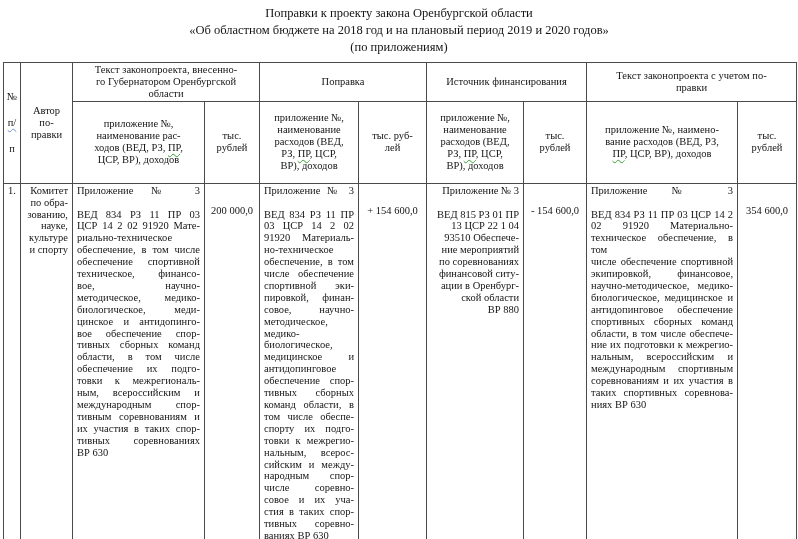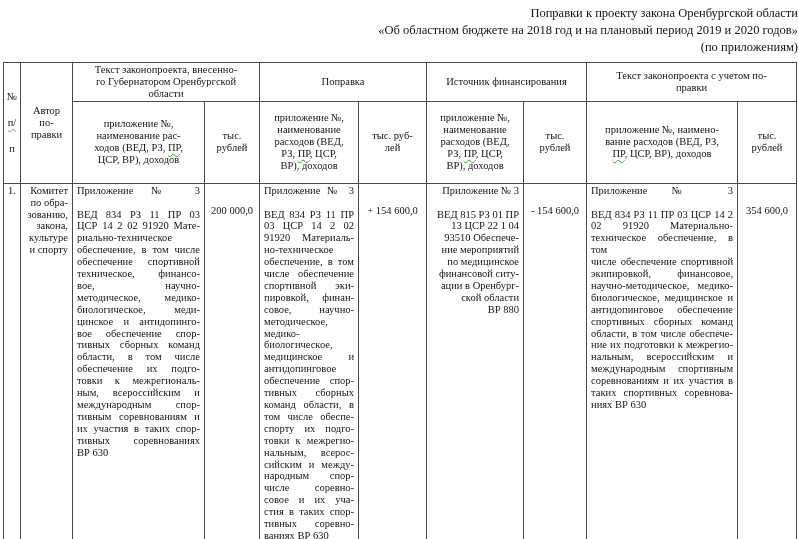--- a/index.html
+++ b/index.html
@@ -1,19 +1,19 @@
 <!DOCTYPE html>
 <html><head>
 <meta charset="utf-8">
 <style>
   * { box-sizing: border-box; margin: 0; padding: 0; }
   html, body { width: 798px; height: 539px; background: #ffffff; }
   body { font-family: "Liberation Serif", "DejaVu Serif", serif; color: #151515; }
   .page { position: relative; width: 798px; height: 539px; overflow: hidden; background: #fff; }
-  .title { position: absolute; top: 5px; left: 0; width: 798px; text-align: right;
+  .title { position: absolute; top: 5px; left: 0; width: 798px; text-align: center;
            font-size: 12.5px; line-height: 17px; }
   table.doc { position: absolute; left: 3px; top: 62px; width: 793px;
               border-collapse: collapse; table-layout: fixed; }
   td { border: 1px solid #4a4a4a; vertical-align: top; font-size: 10.5px;
        line-height: 11.9px; padding: 1px 4px; overflow: hidden; }
   td.hc { text-align: center; vertical-align: middle; padding: 1px 2px; }
   .ln { min-height: 11.9px; }
   .ln.blank { height: 8px; line-height: 8px; font-size: 6px; }
   .jus .ln { text-align: justify; text-align-last: justify; }
   .jus .ln:last-child { text-align-last: left; }
@@ -116,21 +116,21 @@
             <div class="ln">тыс.</div>
             <div class="ln">рублей</div>
           </td>
     </tr>
     <tr style="height:355px">
       <td class="numcell">1.</td>
       <td class="left">
             <div class="ln">Комитет</div>
             <div class="ln">по обра-</div>
             <div class="ln">зованию,</div>
-            <div class="ln">закона,</div>
+            <div class="ln">науке,</div>
             <div class="ln">культуре</div>
             <div class="ln">и спорту</div>
           </td>
       <td class="jus">
             <div class="ln">Приложение № 3</div>
             <div class="ln blank">&nbsp;</div>
             <div class="ln">ВЕД 834 РЗ 11 ПР 03</div>
             <div class="ln">ЦСР 14 2 02 91920 Мате-</div>
             <div class="ln">риально-техническое</div>
             <div class="ln">обеспечение, в том числе</div>
@@ -186,21 +186,21 @@
             <div class="ln">ваниях ВР 630</div>
           </td>
       <td class="amt">+ 154 600,0</td>
       <td class="left">
             <div class="ln">Приложение № 3</div>
             <div class="ln blank">&nbsp;</div>
             <div class="ln">ВЕД 815 РЗ 01 ПР</div>
             <div class="ln">13 ЦСР 22 1 04</div>
             <div class="ln">93510 Обеспече-</div>
             <div class="ln">ние мероприятий</div>
-            <div class="ln">по медицинское</div>
+            <div class="ln">по соревнованиях</div>
             <div class="ln">финансовой ситу-</div>
             <div class="ln">ации в Оренбург-</div>
             <div class="ln">ской области</div>
             <div class="ln">ВР 880</div>
           </td>
       <td class="amt">- 154 600,0</td>
       <td class="jus">
             <div class="ln">Приложение № 3</div>
             <div class="ln blank">&nbsp;</div>
             <div class="ln">ВЕД 834 РЗ 11 ПР 03 ЦСР 14 2</div>

